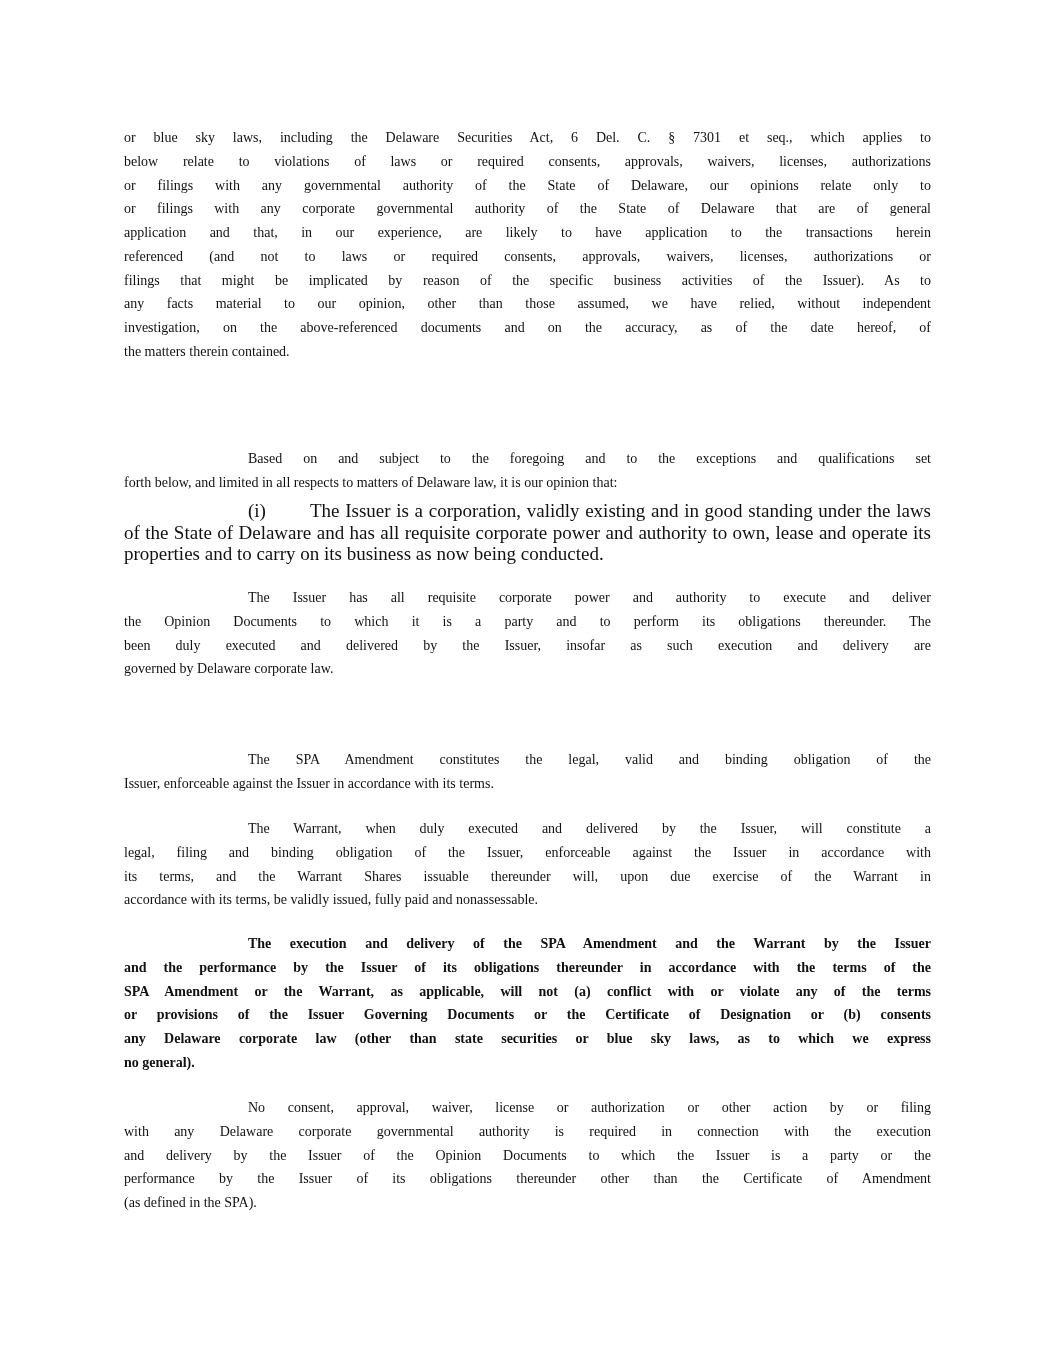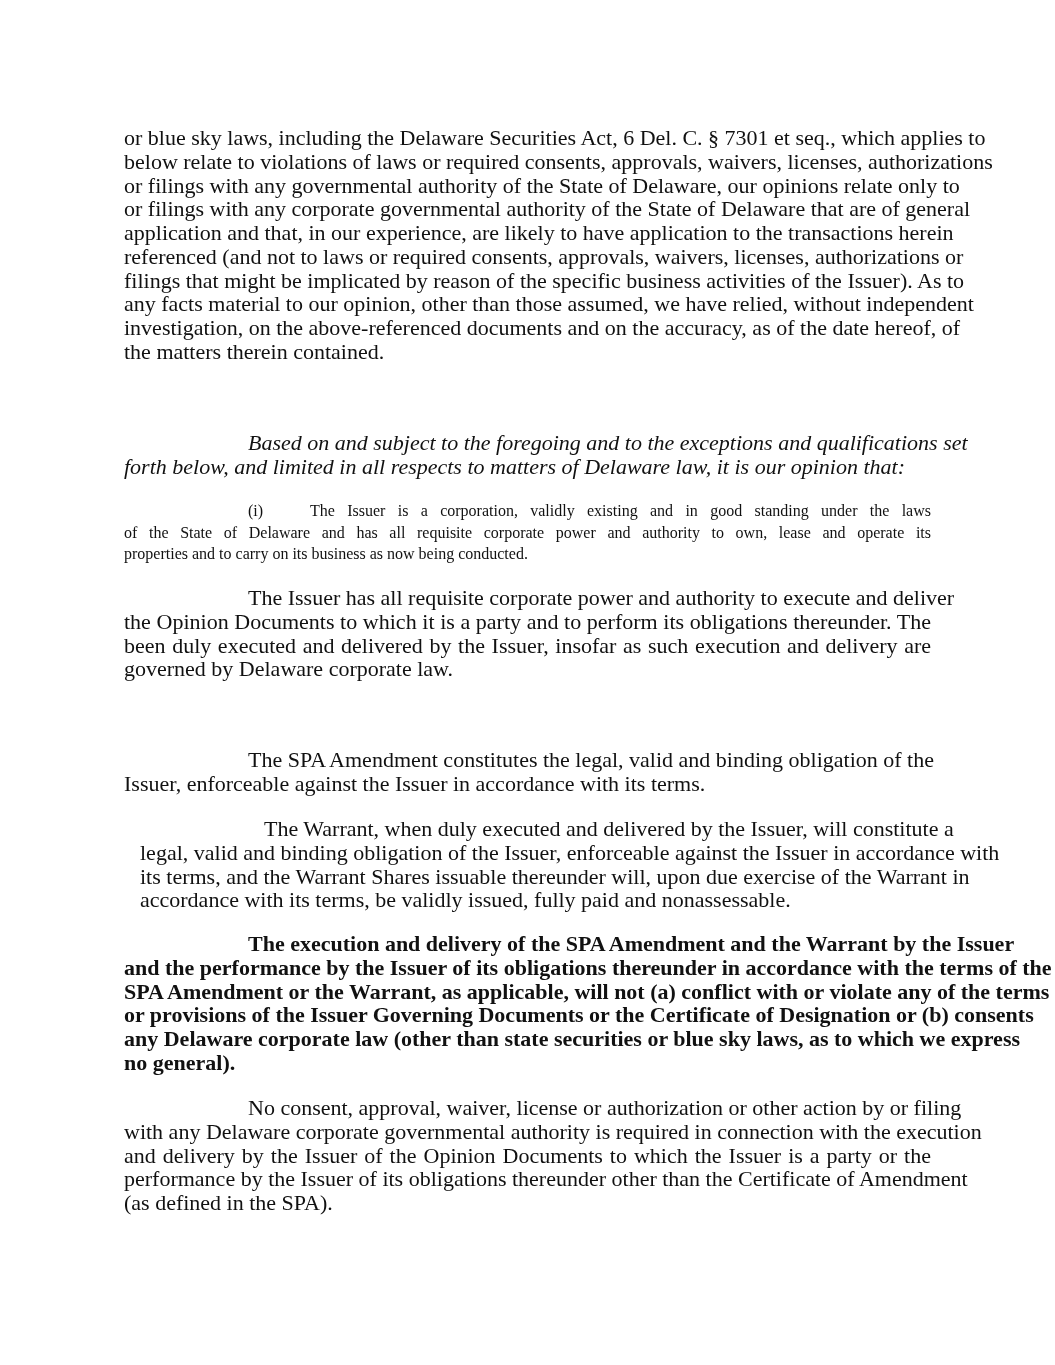--- a/index.html
+++ b/index.html
@@ -23,34 +23,34 @@
     }
     .para {
       position: absolute;
       left: 124px;
       width: 807px;
     }
     .line {
       display: block;
       height: 23.75px;
       line-height: 23.75px;
-      font-size: 22px;
+      font-size: 14px;
       white-space: nowrap;
       text-align: justify;
       text-align-last: justify;
       overflow: visible;
     }
     .line.last {
       text-align-last: left;
     }
     .line.indent {
       padding-left: 124px;
     }
     .small .line {
-      font-size: 16px;
+      font-size: 19px;
       height: 21.5px;
       line-height: 21.5px;
     }
     .small .line.indent {
       padding-left: 124px;
     }
     .item-num {
       display: inline-block;
       width: 62px;
     }
@@ -66,21 +66,21 @@
     <span class="line">or filings with any governmental authority of the State of Delaware, our opinions relate only to</span>
     <span class="line">or filings with any corporate governmental authority of the State of Delaware that are of general</span>
     <span class="line">application and that, in our experience, are likely to have application to the transactions herein</span>
     <span class="line">referenced (and not to laws or required consents, approvals, waivers, licenses, authorizations or</span>
     <span class="line">filings that might be implicated by reason of the specific business activities of the Issuer).  As to</span>
     <span class="line">any facts material to our opinion, other than those assumed, we have relied, without independent</span>
     <span class="line">investigation, on the above-referenced documents and on the accuracy, as of the date hereof, of</span>
     <span class="line last">the matters therein contained.</span>
   </div>
 
-  <div class="para" style="top:431px;font-style:italic;">
+  <div class="para" style="top:447px;">
     <span class="line indent">Based on and subject to the foregoing and to the exceptions and qualifications set</span>
     <span class="line last">forth below, and limited in all respects to matters of Delaware law, it is our opinion that:</span>
   </div>
 
   <div class="para small" style="top:500px;">
     <span class="line indent"><span class="item-num">(i)</span><span>The Issuer is a corporation, validly existing and in good standing under the laws</span></span>
     <span class="line">of the State of Delaware and has all requisite corporate power and authority to own, lease and operate its</span>
     <span class="line last">properties and to carry on its business as now being conducted.</span>
   </div>
 
@@ -89,23 +89,23 @@
     <span class="line">the Opinion Documents to which it is a party and to perform its obligations thereunder.  The</span>
     <span class="line">been duly executed and delivered by the Issuer, insofar as such execution and delivery are</span>
     <span class="line last">governed by Delaware corporate law.</span>
   </div>
 
   <div class="para" style="top:748px;">
     <span class="line indent">The SPA Amendment constitutes the legal, valid and binding obligation of the</span>
     <span class="line last">Issuer, enforceable against the Issuer in accordance with its terms.</span>
   </div>
 
-  <div class="para" style="top:817px;margin-left:16px;">
+  <div class="para" style="top:817px;">
     <span class="line indent">The Warrant, when duly executed and delivered by the Issuer, will constitute a</span>
-    <span class="line">legal, valid and binding obligation of the Issuer, enforceable against the Issuer in accordance with</span>
+    <span class="line">legal, filing and binding obligation of the Issuer, enforceable against the Issuer in accordance with</span>
     <span class="line">its terms, and the Warrant Shares issuable thereunder will, upon due exercise of the Warrant in</span>
     <span class="line last">accordance with its terms, be validly issued, fully paid and nonassessable.</span>
   </div>
 
   <div class="para" style="top:932px;font-weight:bold;">
     <span class="line indent">The execution and delivery of the SPA Amendment and the Warrant by the Issuer</span>
     <span class="line">and the performance by the Issuer of its obligations thereunder in accordance with the terms of the</span>
     <span class="line">SPA Amendment or the Warrant, as applicable, will not (a) conflict with or violate any of the terms</span>
     <span class="line">or provisions of the Issuer Governing Documents or the Certificate of Designation or (b) consents</span>
     <span class="line">any Delaware corporate law (other than state securities or blue sky laws, as to which we express</span>

